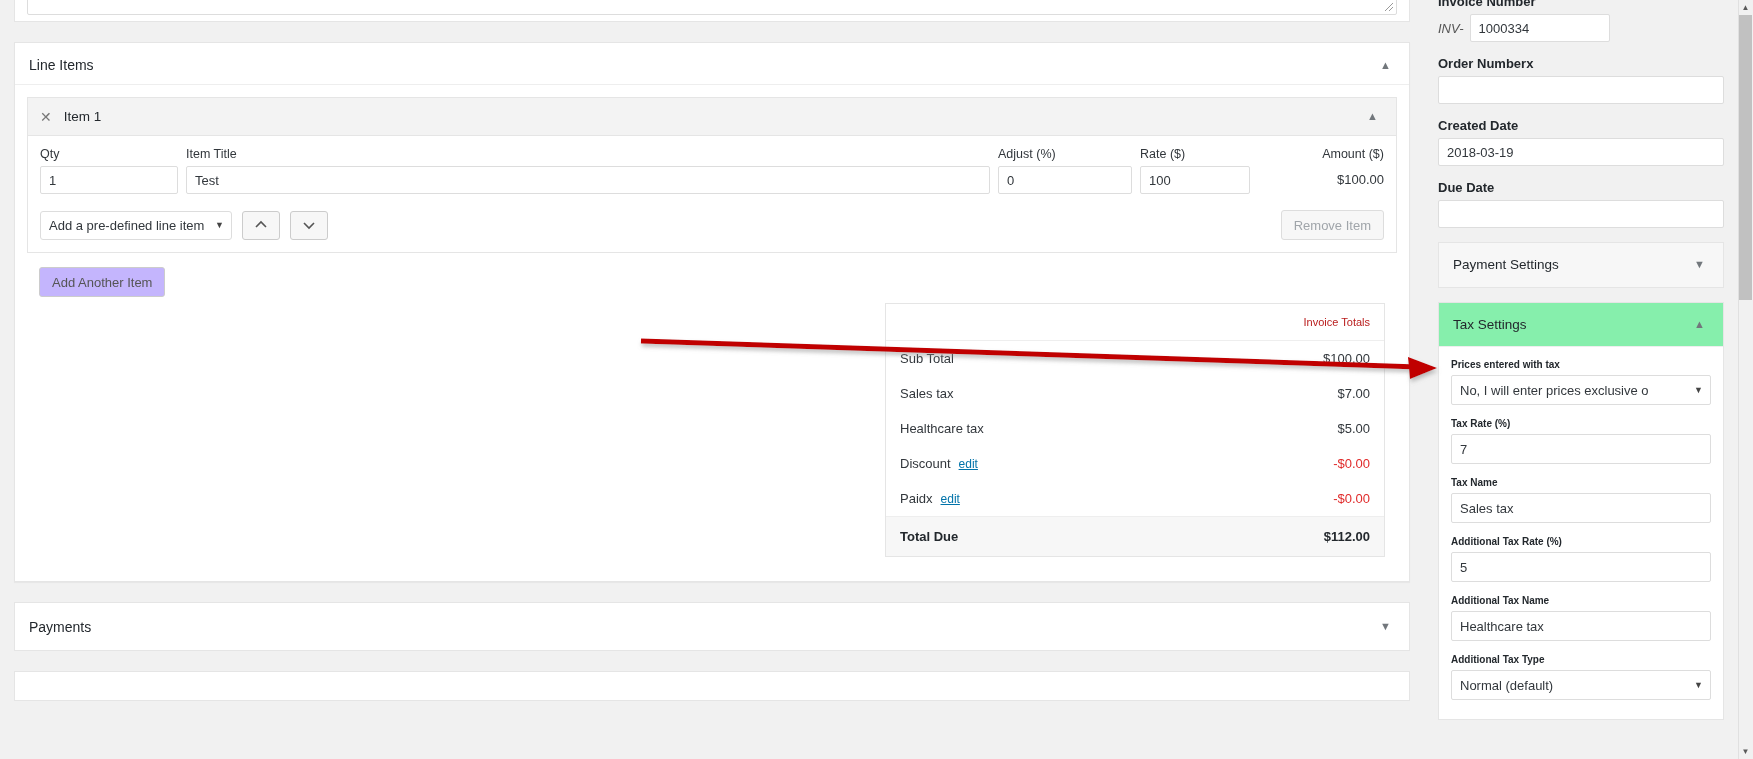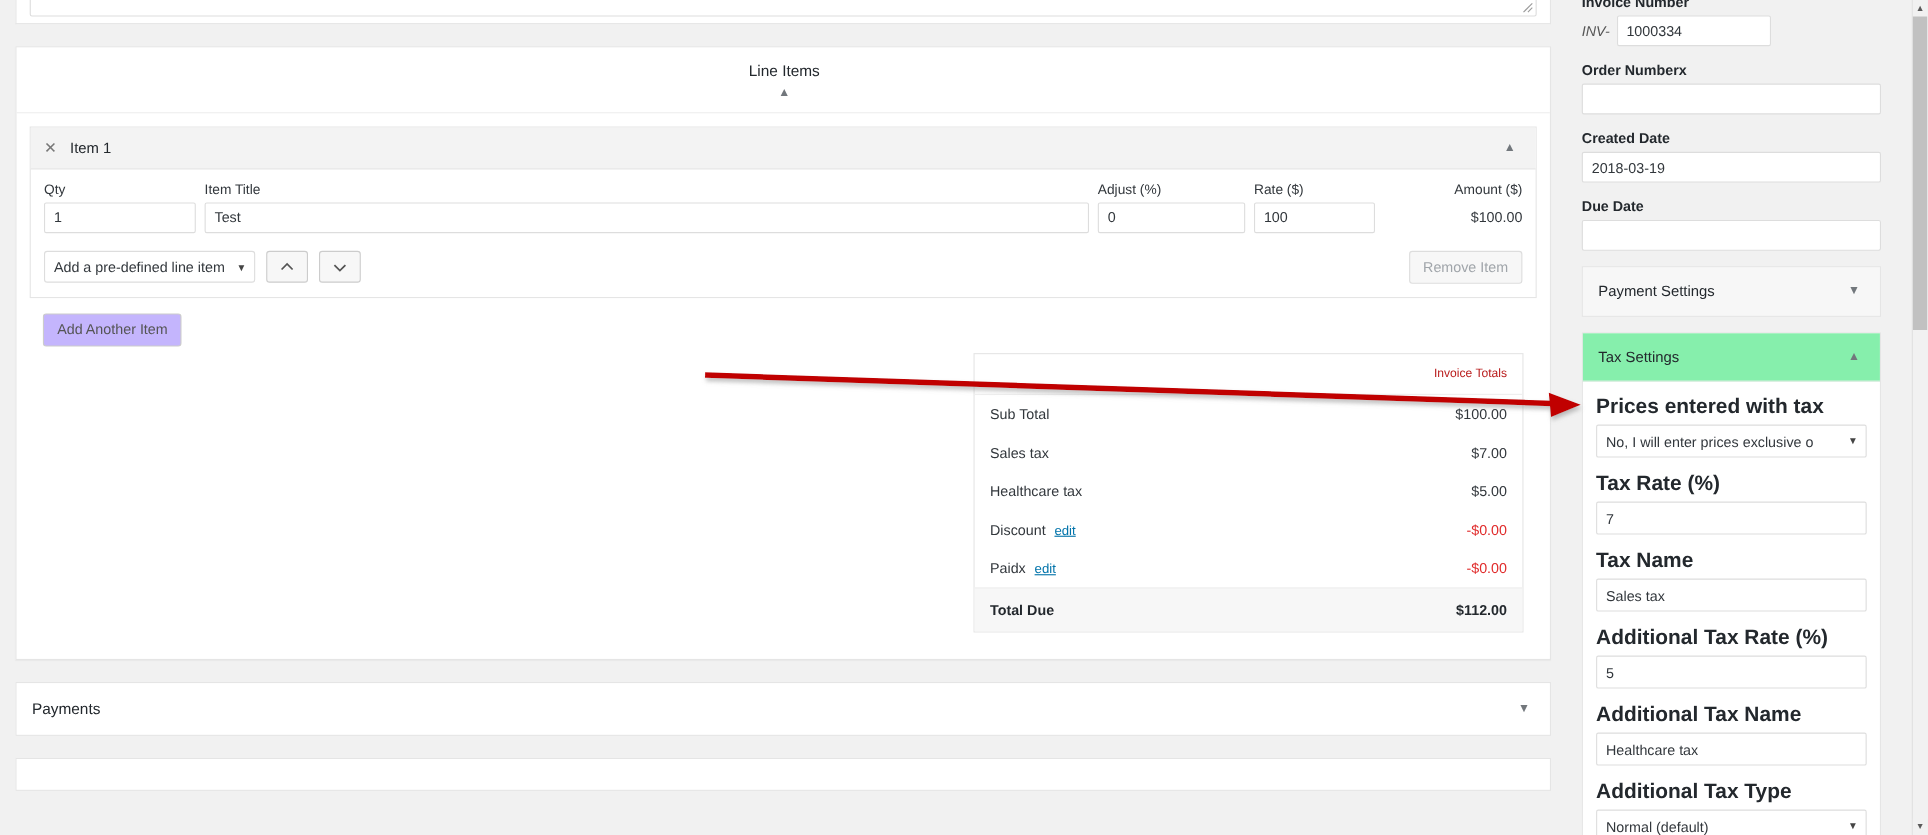--- a/index.html
+++ b/index.html
@@ -61,21 +61,20 @@
     pointer-events: none;
   }
 
   .postbox-header {
     display: flex;
     align-items: center;
     justify-content: space-between;
     padding: 12px 12px 8px 14px;
     border-bottom: 1px solid #eee;
     min-height: 42px;
-    flex-direction: column;
   }
   .postbox-title {
     font-size: 14px;
     font-weight: 400;
     color: #23282d;
     line-height: 1.4;
     margin: 0;
   }
   .toggle-arrow {
     color: #72777c;
@@ -309,21 +308,21 @@
     font-size: 14px;
     color: #23282d;
   }
 
   
   .side-col {
     width: 329px;
     flex: 0 0 329px;
     height: 759px;
     position: relative;
-    padding-right: 29px;
+    padding-right: 15px;
     overflow: hidden;
   }
   .side-inner { padding: 0 0 0 0; }
   .side-field { padding: 0 14px; margin-bottom: 14px; }
   .side-label {
     display: block;
     font-weight: bold;
     font-size: 13px;
     color: #23282d;
     margin-bottom: 5px;
@@ -346,21 +345,21 @@
     font-size: 13.5px;
     color: #23282d;
     border-bottom: 1px solid transparent;
   }
   .side-box-head.open { border-bottom: 1px solid #eee; background: #86efac; }
   .side-box-body { padding: 12px 12px 6px 12px; }
   .sb-field { margin-bottom: 13px; }
   .sb-label {
     display: block;
     font-weight: bold;
-    font-size: 19px;
+    font-size: 10px;
     color: #23282d;
     margin-bottom: 5px;
   }
   .sb-field input.ti { height: 30px; }
   select.sb-select {
     appearance: none;
     -webkit-appearance: none;
     font-family: "Liberation Sans", sans-serif;
     font-size: 13px;
     color: #32373c;

